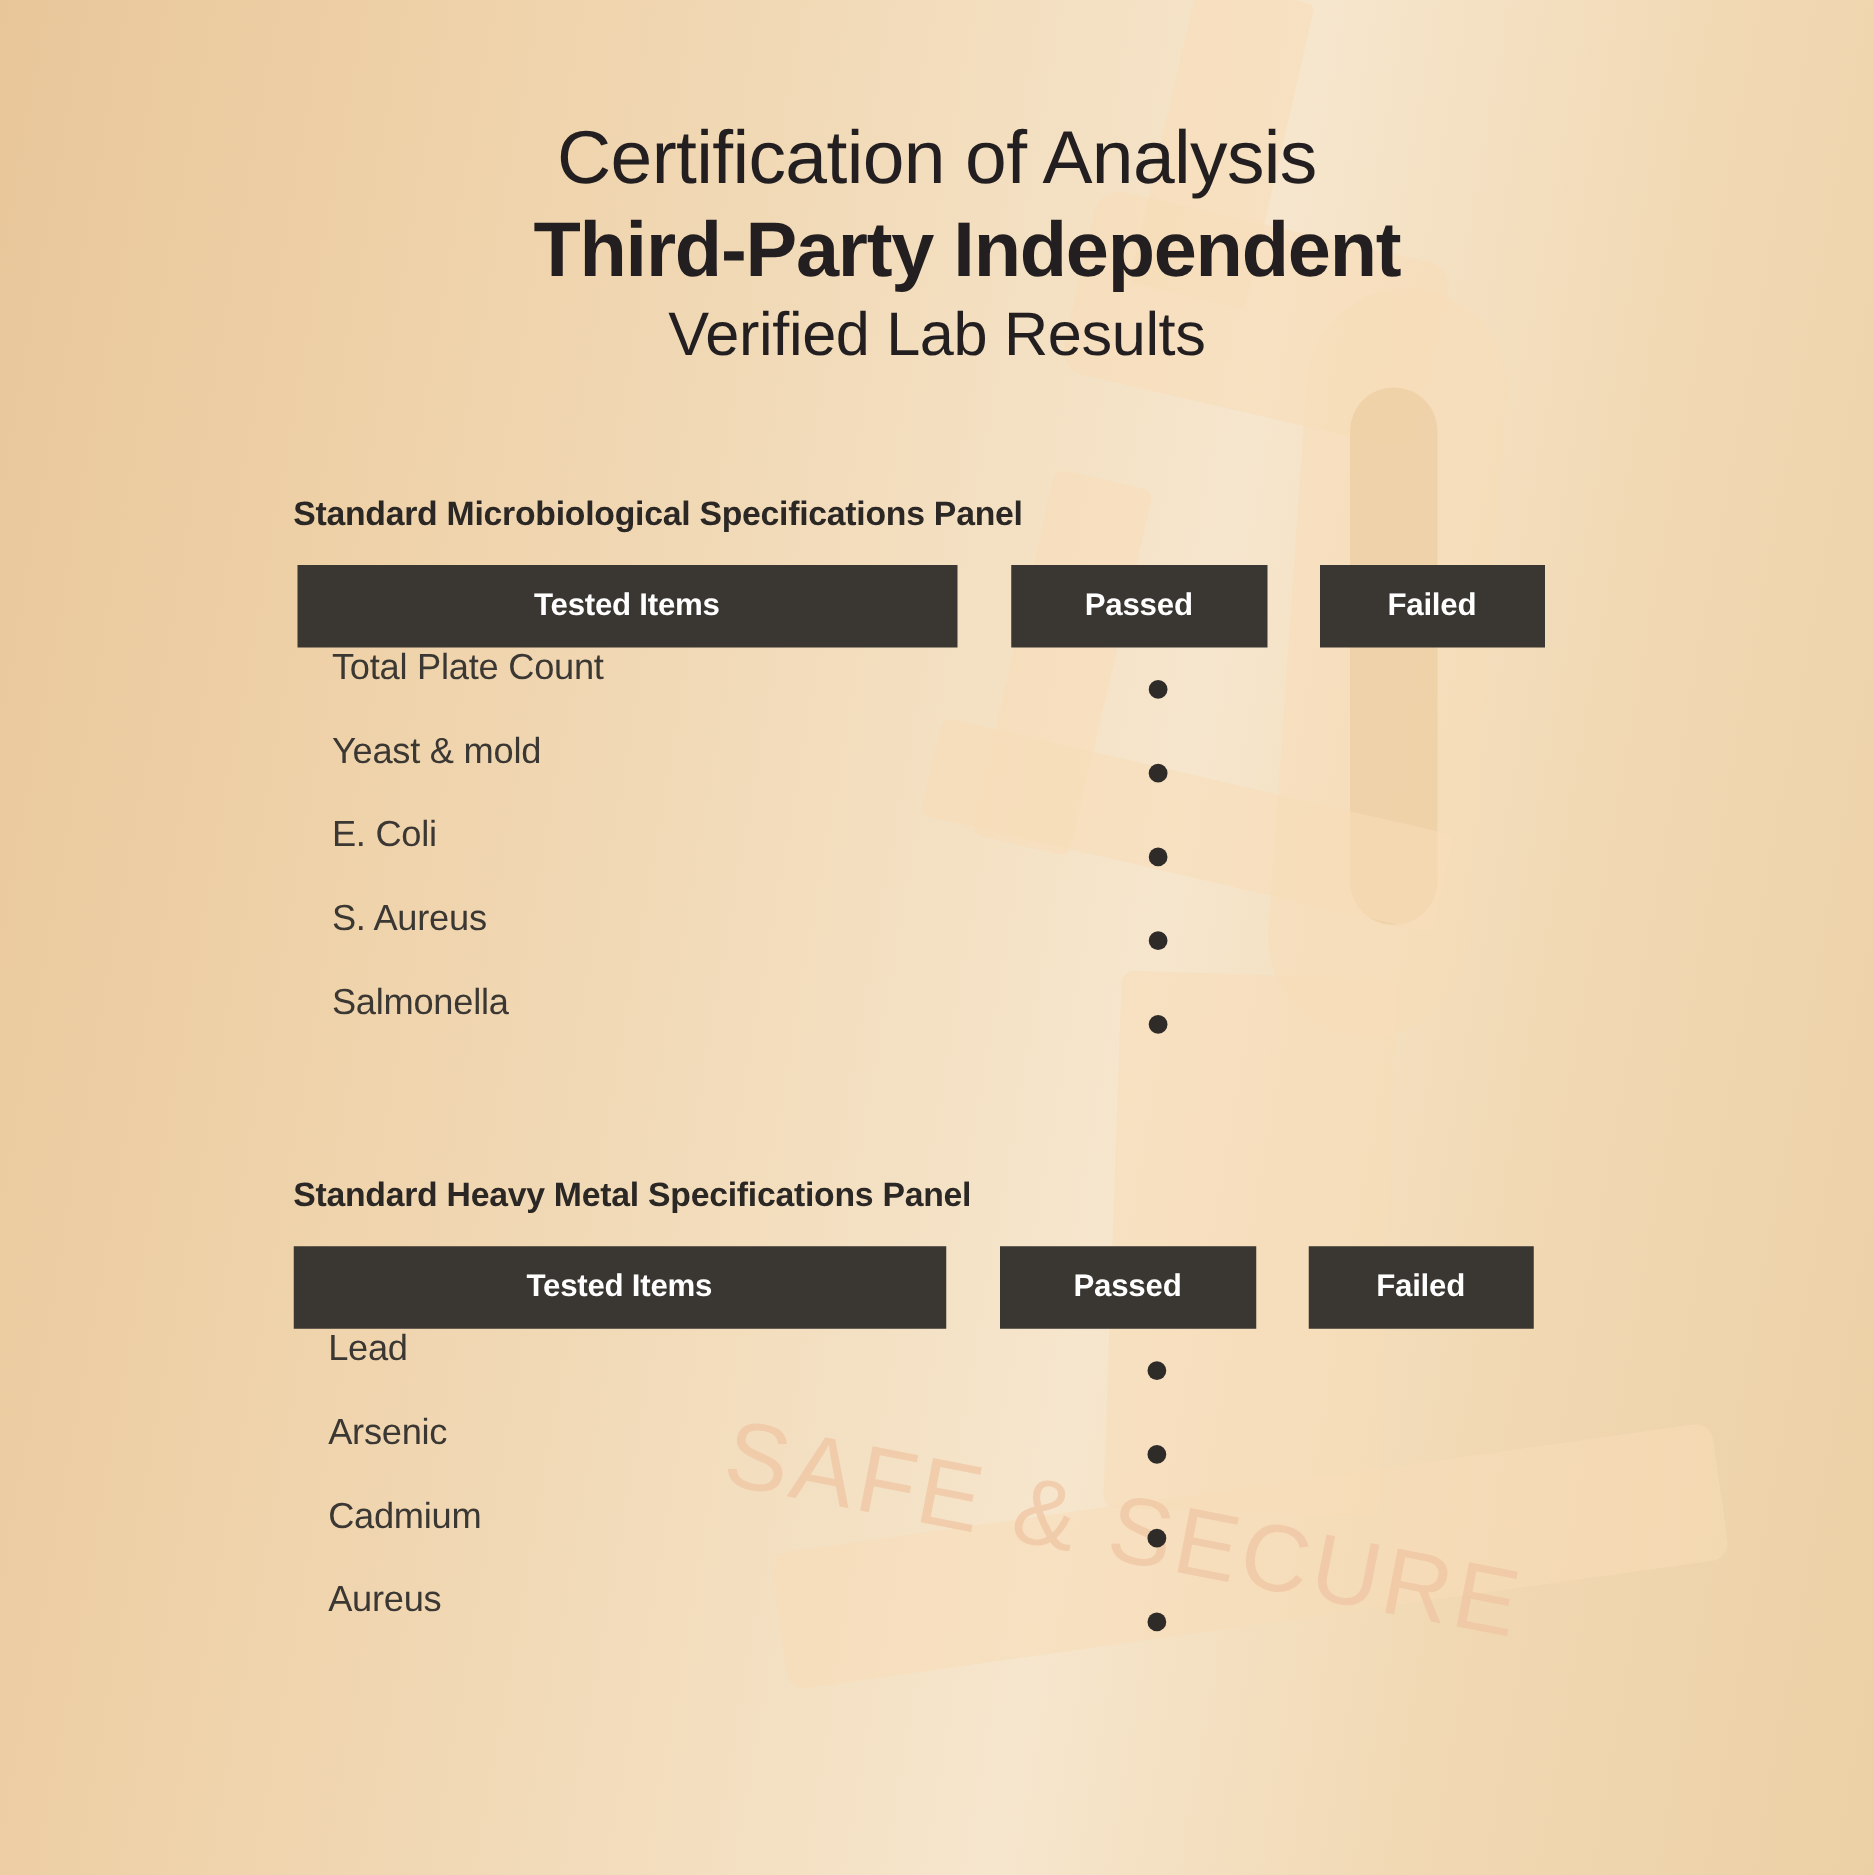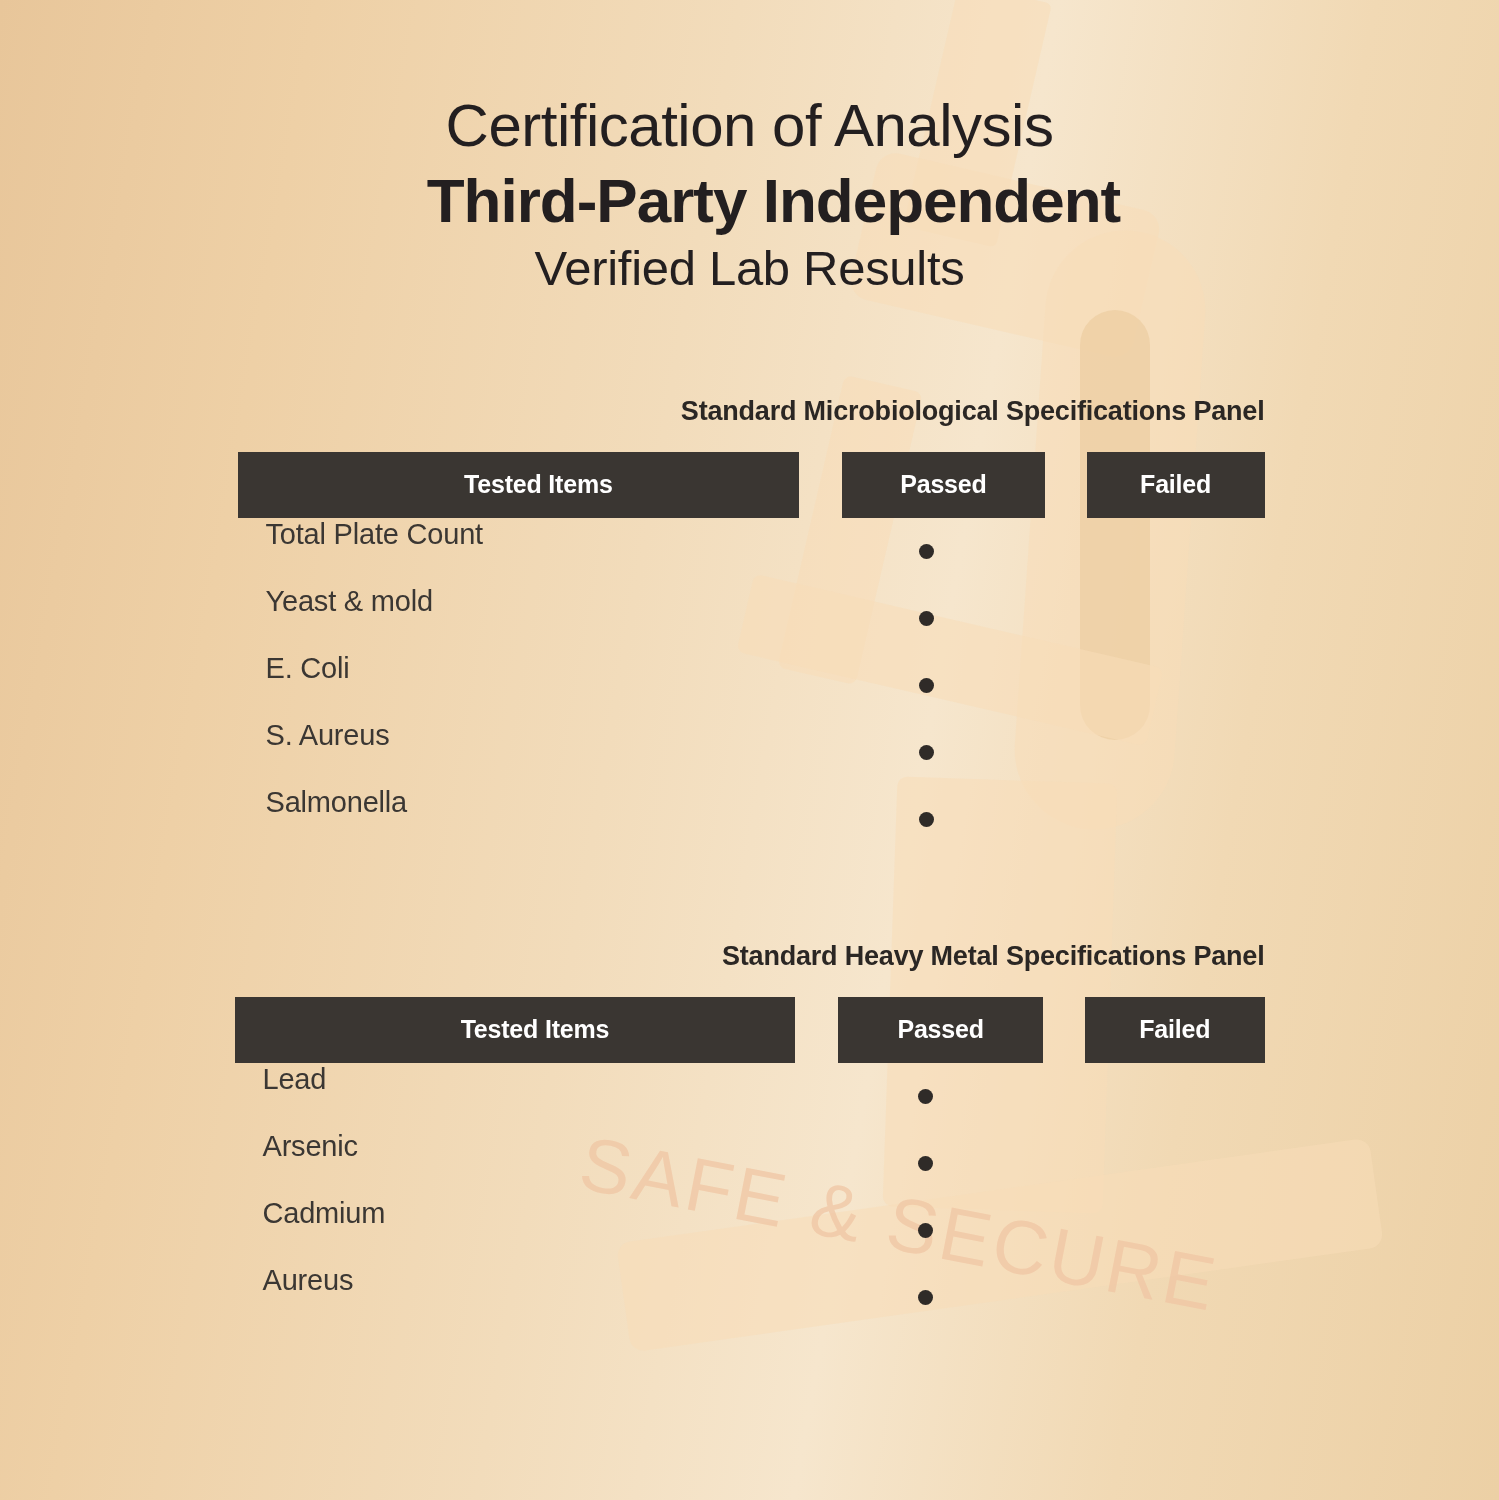--- a/index.html
+++ b/index.html
@@ -152,21 +152,21 @@
     font-weight: 400;
     letter-spacing: -0.3px;
     line-height: 1.2;
   }
 
   .panel {
     margin: 0 auto;
     width: 1030px;
   }
   .panel-title {
-    text-align: right;
+    text-align: left;
     font-size: 27px;
     font-weight: 700;
     color: #2b2724;
     letter-spacing: -0.2px;
   }
 
   #panel-micro { margin-top: 98px; }
   #panel-metal { margin-top: 88px; }
 
   .table {
@@ -182,21 +182,20 @@
     color: #ffffff;
     font-size: 25px;
     font-weight: 700;
     text-align: center;
     padding: 18px 0 19px 0;
     letter-spacing: -0.2px;
   }
   .hcell.items {
     width: 528px;
     margin-left: 3px;
-    padding-left: 40px;
   }
   .hcell.passed {
     width: 205px;
     margin-left: 43px;
   }
   .hcell.failed {
     width: 180px;
     margin-left: 42px;
   }
 

